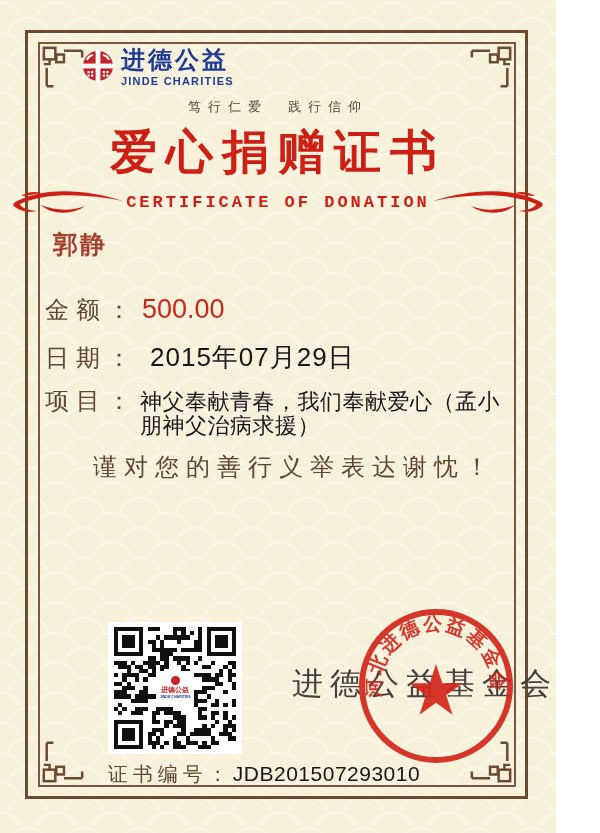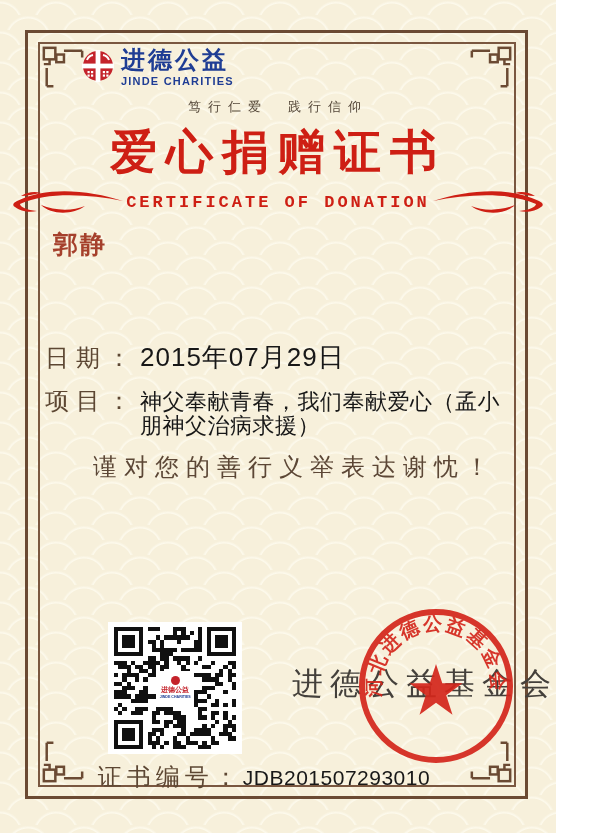--- a/index.html
+++ b/index.html
@@ -40,21 +40,21 @@
   .flourish svg{display:block;}
 
   .donor-name{position:absolute;left:45px;top:228px;font-size:25px;font-weight:700;color:#a5402c;letter-spacing:2px;margin-left:8px;}
 
   .field-row{position:absolute;left:45px;right:42px;display:flex;align-items:baseline;}
   .field-label{font-family:"Liberation Serif","DejaVu Serif",serif;font-size:24px;color:#5d4733;letter-spacing:7px;flex:none;}
   .row-amount{top:294px;}
   .row-date{top:340px;}
   .row-project{top:385px;}
   .amount-value{font-size:27px;color:#c9281a;margin-left:4px;}
-  .date-value{font-size:26px;color:#171717;margin-left:2px;letter-spacing:1px;}
+  .date-value{font-size:26px;color:#171717;margin-left:12px;letter-spacing:1px;}
   .project-value{font-size:22px;color:#171717;margin-left:2px;line-height:24px;letter-spacing:0.5px;}
 
   .body-text{position:absolute;left:45px;right:45px;top:447px;
     font-family:"Liberation Serif","DejaVu Serif",serif;
     font-size:24px;color:#5c4736;line-height:40px;letter-spacing:7px;text-align:justify;}
   .body-text p{margin:0;text-indent:2em;}
   .body-text p+p{margin-top:4px;text-align:left;}
 
   .qr-box{position:absolute;left:108px;top:622px;width:134px;height:132px;background:#ffffff;}
   .qr-box svg{position:absolute;left:6px;top:5px;}
@@ -63,21 +63,21 @@
   .qr-center .qc-cn{font-size:7px;font-weight:700;color:#c4232b;letter-spacing:0;line-height:8px;white-space:nowrap;}
   .qr-center .qc-en{font-size:4px;font-weight:700;color:#1f3d94;line-height:5px;white-space:nowrap;transform:scale(.9);}
   .qr-center .qc-dot{width:9px;height:9px;border-radius:50%;background:#c4232b;margin-bottom:1px;}
 
   .foundation-name{position:absolute;left:292px;top:663px;
     font-family:"Liberation Serif","DejaVu Serif",serif;
     font-size:31px;color:#44403b;letter-spacing:7px;white-space:nowrap;}
   .seal{position:absolute;left:356px;top:606px;width:160px;height:160px;opacity:.92;}
 
   .serial-row{position:absolute;left:0;right:0;top:761px;display:flex;justify-content:center;align-items:baseline;transform:translateX(-14px);}
-  .serial-label{font-family:"Liberation Serif","DejaVu Serif",serif;font-size:24px;color:#5d4733;letter-spacing:5px;}
+  .serial-label{font-family:"Liberation Serif","DejaVu Serif",serif;font-size:20px;color:#5d4733;letter-spacing:5px;}
   .serial-value{font-size:21px;color:#171717;letter-spacing:0.5px;}
 </style>
 </head>
 <body>
 
 <div id="page">
 
   <svg width="0" height="0" style="position:absolute">
     <defs>
       <g id="corner-def" fill="none" stroke="#6b4a33" stroke-width="2.6">
@@ -154,20 +154,24 @@
     <span class="subtitle">CERTIFICATE OF DONATION</span>
     <span class="flourish">
       <svg width="115" height="28" viewBox="0 0 115 28" style="transform:scaleX(-1)">
           <use href="#flourish-def"></use>
         </svg>
     </span>
   </div>
 
   <div class="donor-name">郭静</div>
 
+  <div class="field-row row-amount">
+    <span class="field-label">金额：</span>
+    <span class="amount-value">500.00</span>
+  </div>
   <div class="field-row row-date">
     <span class="field-label">日期：</span>
     <span class="date-value">2015年07月29日</span>
   </div>
   <div class="field-row row-project">
     <span class="field-label">项目：</span>
     <span class="project-value">神父奉献青春，我们奉献爱心（孟小朋神父治病求援）</span>
   </div>
 
   <div class="body-text">

